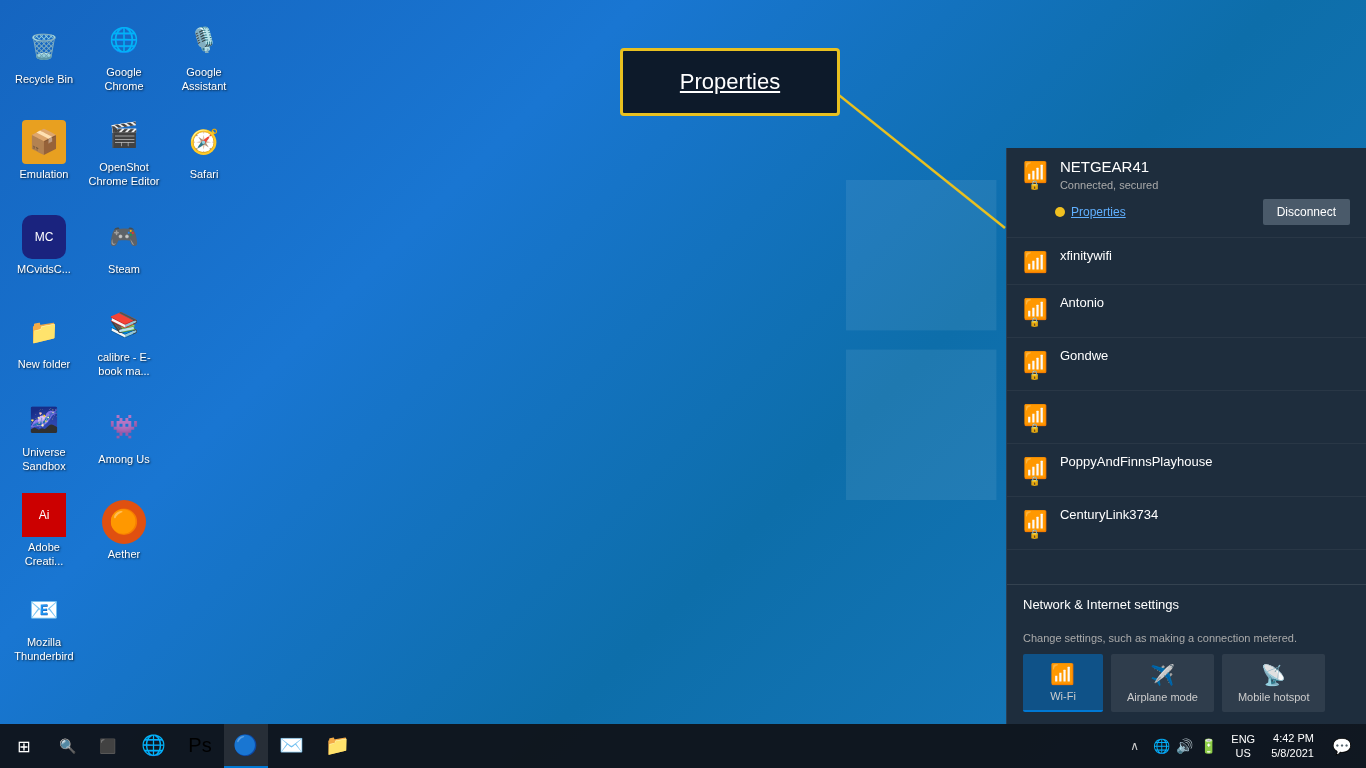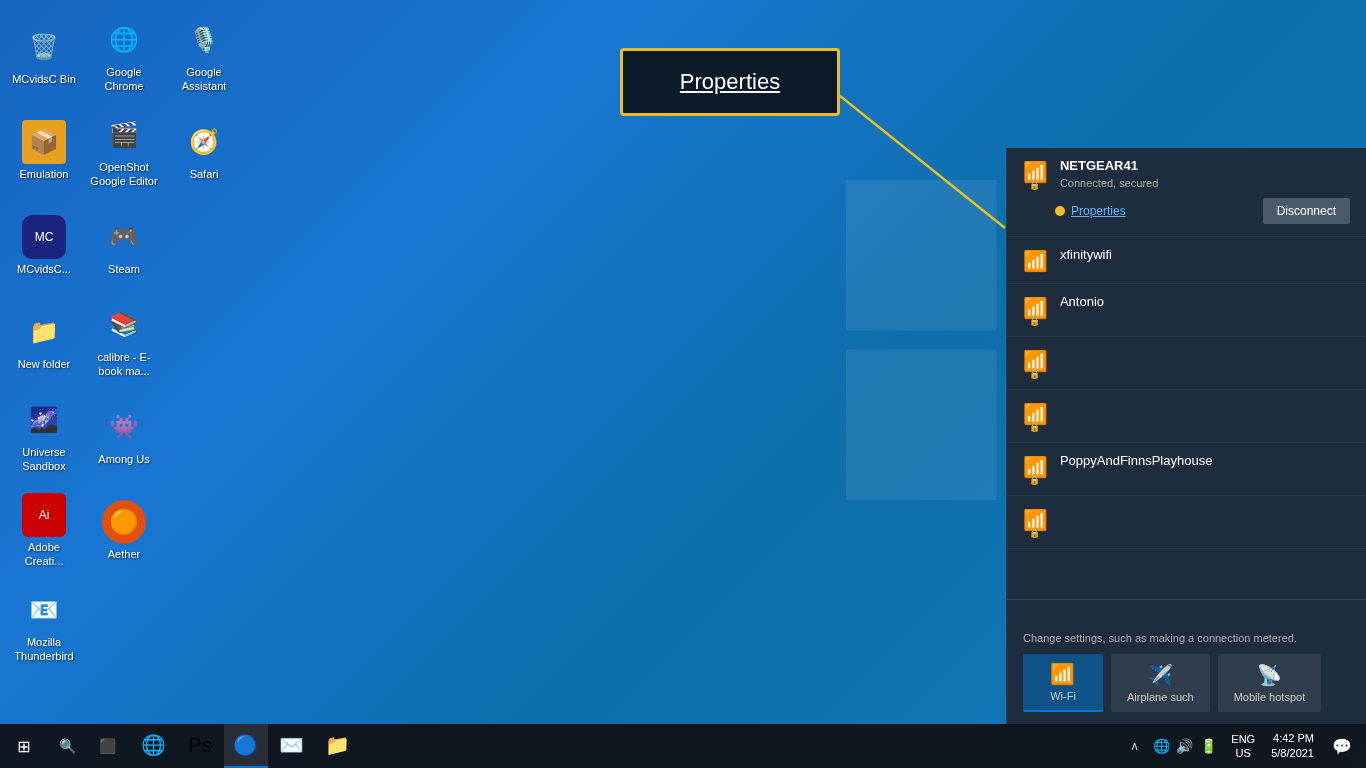--- a/index.html
+++ b/index.html
@@ -242,22 +242,22 @@
       padding: 10px 16px 8px;
       border-bottom: 1px solid rgba(255,255,255,0.05);
     }
     .wifi-connected-header {
       display: flex;
       align-items: flex-start;
       gap: 12px;
     }
     .wifi-connected-name {
       color: #fff;
-      font-size: 13px;
-      font-weight: 700;
+      font-size: 15px;
+      font-weight: 400;
     }
     .wifi-connected-status {
       color: #aaa;
       font-size: 11px;
       margin-top: 4px;
     }
     .wifi-properties-row {
       display: flex;
       align-items: center;
       justify-content: space-between;
@@ -379,38 +379,38 @@
       <rect x="53" y="0" width="47" height="47"></rect>
       <rect x="0" y="53" width="47" height="47"></rect>
       <rect x="53" y="53" width="47" height="47"></rect>
     </svg>
   </div>
 
   <div class="desktop-icons">
 
     <div class="desktop-icon">
       <div class="icon-img">🗑️</div>
-      <div class="icon-label">MCvidsC Bin</div>
+      <div class="icon-label">Recycle Bin</div>
     </div>
     <div class="desktop-icon">
       <div class="icon-img">🌐</div>
       <div class="icon-label">Google Chrome</div>
     </div>
     <div class="desktop-icon">
       <div class="icon-img">🎙️</div>
       <div class="icon-label">Google Assistant</div>
     </div>
 
     <div class="desktop-icon">
       <div class="icon-img" style="background:#e8a020; border-radius:4px;">📦</div>
       <div class="icon-label">Emulation</div>
     </div>
     <div class="desktop-icon">
       <div class="icon-img">🎬</div>
-      <div class="icon-label">OpenShot Google Editor</div>
+      <div class="icon-label">OpenShot Chrome Editor</div>
     </div>
     <div class="desktop-icon">
       <div class="icon-img">🧭</div>
       <div class="icon-label">Safari</div>
     </div>
 
     <div class="desktop-icon">
       <div class="icon-img" style="background:#1a237e; border-radius:10px; color:#fff; font-size:12px;">MC</div>
       <div class="icon-label">MCvidsC...</div>
     </div>
@@ -434,21 +434,21 @@
       <div class="icon-img">🌌</div>
       <div class="icon-label">Universe Sandbox</div>
     </div>
     <div class="desktop-icon">
       <div class="icon-img">👾</div>
       <div class="icon-label">Among Us</div>
     </div>
     <div style="width:80px;height:95px;"></div>
 
     <div class="desktop-icon">
-      <div class="icon-img" style="background:#cc0000; border-radius:6px; color:#fff; font-size:12px;">Ai</div>
+      <div class="icon-img" style="background:#cc0000; border-radius:0; color:#fff; font-size:12px;">Ai</div>
       <div class="icon-label">Adobe Creati...</div>
     </div>
     <div class="desktop-icon">
       <div class="icon-img" style="background:#e05010; border-radius:50%;">🟠</div>
       <div class="icon-label">Aether</div>
     </div>
     <div style="width:80px;height:95px;"></div>
 
     <div class="desktop-icon">
       <div class="icon-img">📧</div>
@@ -500,20 +500,23 @@
         </div>
         <div class="wifi-info">
           <div class="wifi-name">Antonio</div>
         </div>
       </div>
       <div class="wifi-network-item">
         <div class="wifi-icon">
           <span>📶</span>
           <span class="lock-badge">🔒</span>
         </div>
+        <div class="wifi-info">
+          <div class="wifi-name">Gondwe</div>
+        </div>
       </div>
       <div class="wifi-network-item">
         <div class="wifi-icon">
           <span>📶</span>
           <span class="lock-badge">🔒</span>
         </div>
       </div>
       <div class="wifi-network-item">
         <div class="wifi-icon">
           <span>📶</span>
@@ -521,33 +524,37 @@
         </div>
         <div class="wifi-info">
           <div class="wifi-name">PoppyAndFinnsPlayhouse</div>
         </div>
       </div>
       <div class="wifi-network-item">
         <div class="wifi-icon">
           <span>📶</span>
           <span class="lock-badge">🔒</span>
         </div>
+        <div class="wifi-info">
+          <div class="wifi-name">CenturyLink3734</div>
+        </div>
       </div>
     </div>
 
     <div class="wifi-footer">
+      <div class="net-settings-label">Network &amp; Internet settings</div>
       <div class="net-settings-sub">Change settings, such as making a connection metered.</div>
       <div class="wifi-footer-icons">
         <div class="footer-icon-btn active">
           <span>📶</span>
           <span class="btn-label">Wi-Fi</span>
         </div>
         <div class="footer-icon-btn">
           <span>✈️</span>
-          <span class="btn-label">Airplane such</span>
+          <span class="btn-label">Airplane mode</span>
         </div>
         <div class="footer-icon-btn">
           <span>📡</span>
           <span class="btn-label">Mobile hotspot</span>
         </div>
       </div>
     </div>
 
   </div>
 

